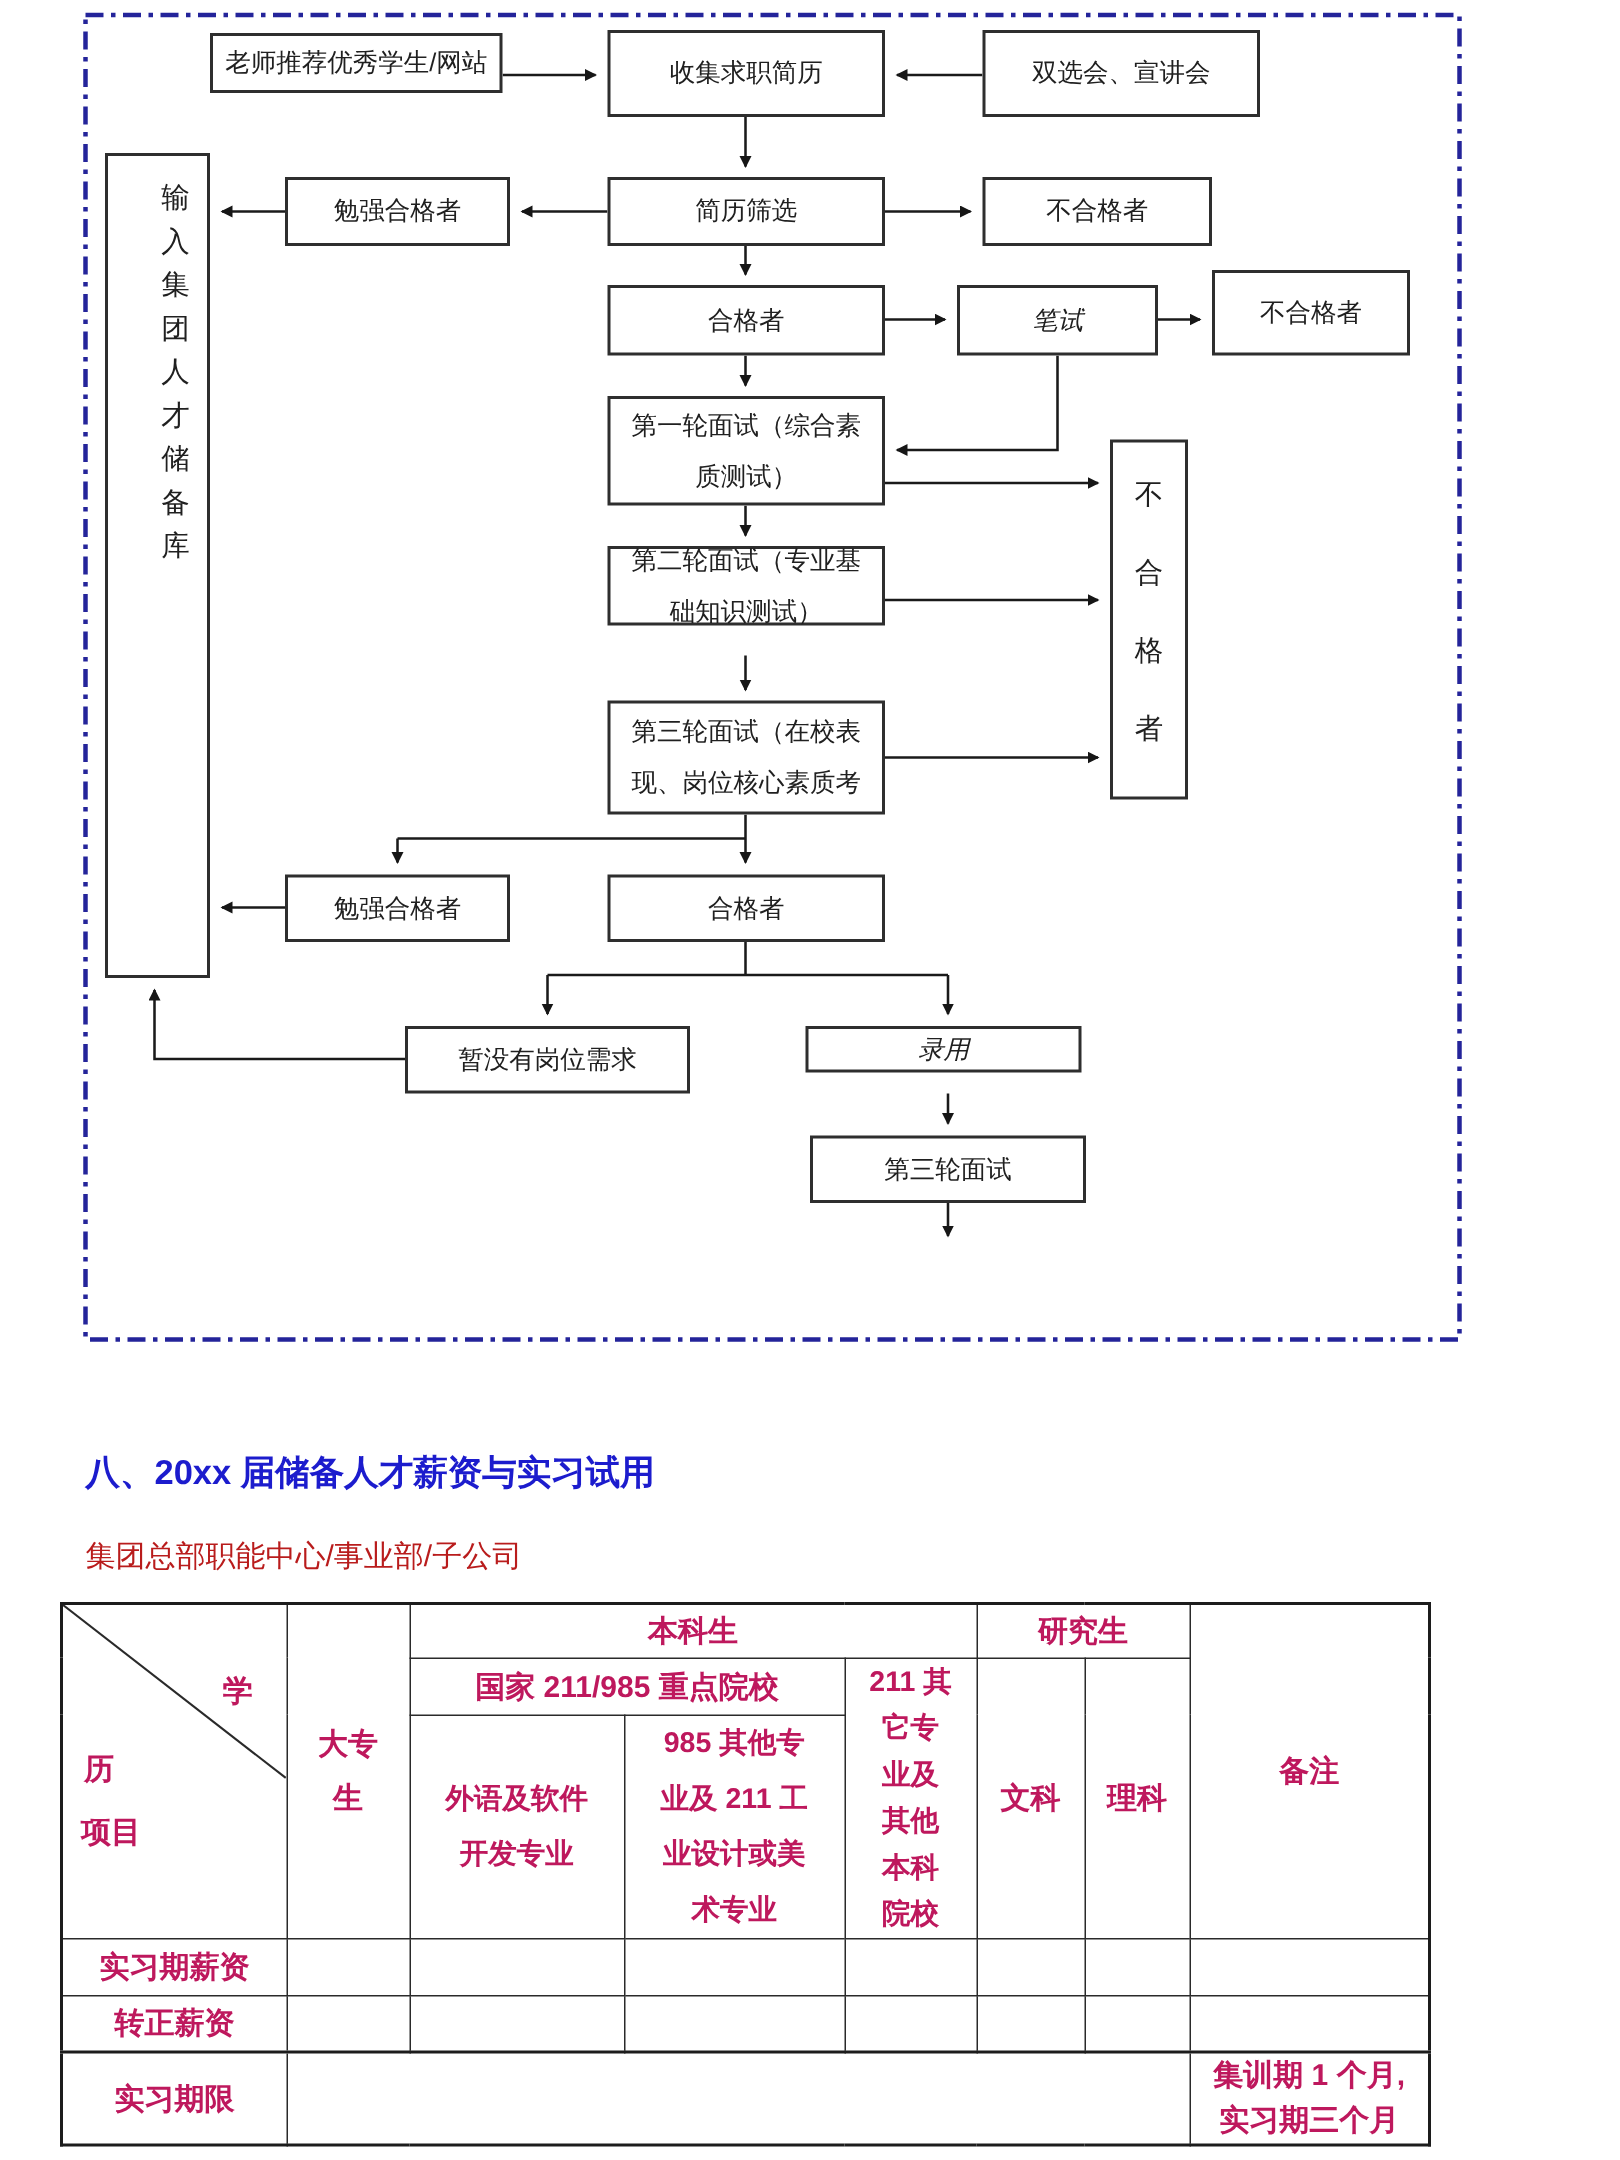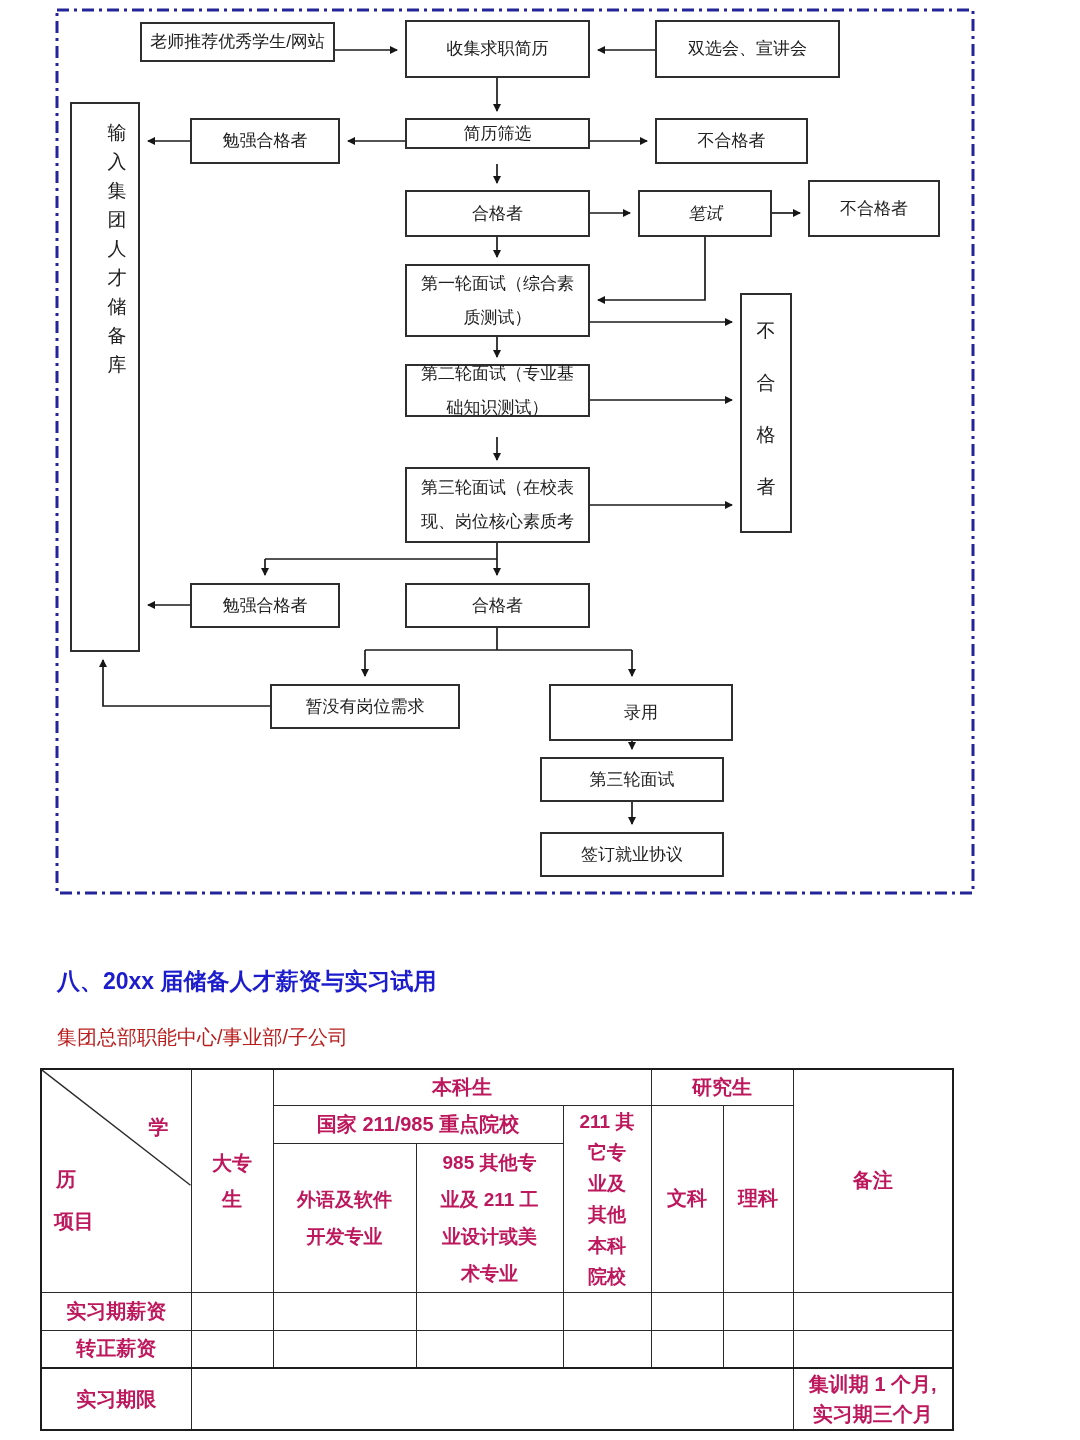--- a/index.html
+++ b/index.html
@@ -11,36 +11,36 @@
   .flow svg.wires{position:absolute;left:0;top:0;width:920px;height:887px;}
   .node{position:absolute;border:2px solid #2e2e2e;background:#fff;display:flex;
         align-items:center;justify-content:center;text-align:center;
         font-size:17px;line-height:1.75;color:#202020;box-sizing:border-box;padding:2px 8px;}
   .vtext{display:block;width:22px;text-align:center;word-break:break-all;}
 
   .n-teacher{left:85px;top:14px;width:195px;height:40px;padding:2px 3px;}
   .n-collect{left:350px;top:12px;width:185px;height:58px;}
   .n-fair{left:600px;top:12px;width:185px;height:58px;}
   .n-barely1{left:135px;top:110px;width:150px;height:46px;}
-  .n-screen{left:350px;top:110px;width:185px;height:31px;}
+  .n-screen{left:350px;top:110px;width:185px;height:46px;}
   .n-unq1{left:600px;top:110px;width:153px;height:46px;}
   .n-qual1{left:350px;top:182px;width:185px;height:47px;}
   .n-test{left:583px;top:182px;width:134px;height:47px;font-style:italic;}
   .n-unq2{left:753px;top:172px;width:132px;height:57px;}
   .n-iv1{left:350px;top:256px;width:185px;height:73px;line-height:2.0;}
   .n-iv2{left:350px;top:356px;width:185px;height:53px;line-height:2.0;}
   .n-iv3{left:350px;top:459px;width:185px;height:76px;line-height:2.0;}
   .n-unqv{left:685px;top:285px;width:52px;height:240px;align-items:flex-start;padding-top:10px;}
   .n-unqv .vtext{font-size:19px;line-height:52px;}
   .n-pool{left:15px;top:94px;width:70px;height:550px;align-items:flex-start;padding-top:14px;}
   .n-pool .vtext{font-size:19px;line-height:29px;margin-left:24px;}
   .n-barely2{left:135px;top:575px;width:150px;height:45px;}
   .n-qual2{left:350px;top:575px;width:185px;height:45px;}
   .n-nopos{left:215px;top:676px;width:190px;height:45px;}
-  .n-hired{left:494px;top:676px;width:184px;height:57px;}
+  .n-hired{left:482px;top:676px;width:184px;height:31px;font-style:italic;}
   .n-notice{left:485px;top:749px;width:184px;height:45px;}
   .n-sign{left:485px;top:824px;width:184px;height:45px;}
 
   
   .sec-heading{position:absolute;left:57px;top:966px;font-size:23px;font-weight:bold;}
   .sec-sub{position:absolute;left:57px;top:1024px;font-size:20px;font-weight:500;color:#b91c1c;}
 
   
   table.sal{position:absolute;left:40px;top:1068px;width:912px;border-collapse:collapse;
             table-layout:fixed;border:2px solid #1c1c1c;}
@@ -122,21 +122,20 @@
       <span class="vtext">不合格者</span>
     </div>
     <div class="node n-pool">
       <span class="vtext">输入集团人才储备库</span>
     </div>
     <div class="node n-barely2">勉强合格者</div>
     <div class="node n-qual2">合格者</div>
     <div class="node n-nopos">暂没有岗位需求</div>
     <div class="node n-hired">录用</div>
     <div class="node n-notice">第三轮面试</div>
-    <div class="node n-sign">签订就业协议</div>
   </div>
 
   <div class="sec-heading" style="color:#1c1ccd">八、20xx 届储备人才薪资与实习试用</div>
   <div class="sec-sub">集团总部职能中心/事业部/子公司</div>
 
   <table class="sal">
     <colgroup>
       <col style="width:150px">
         <col style="width:82px">
         <col style="width:143px">

